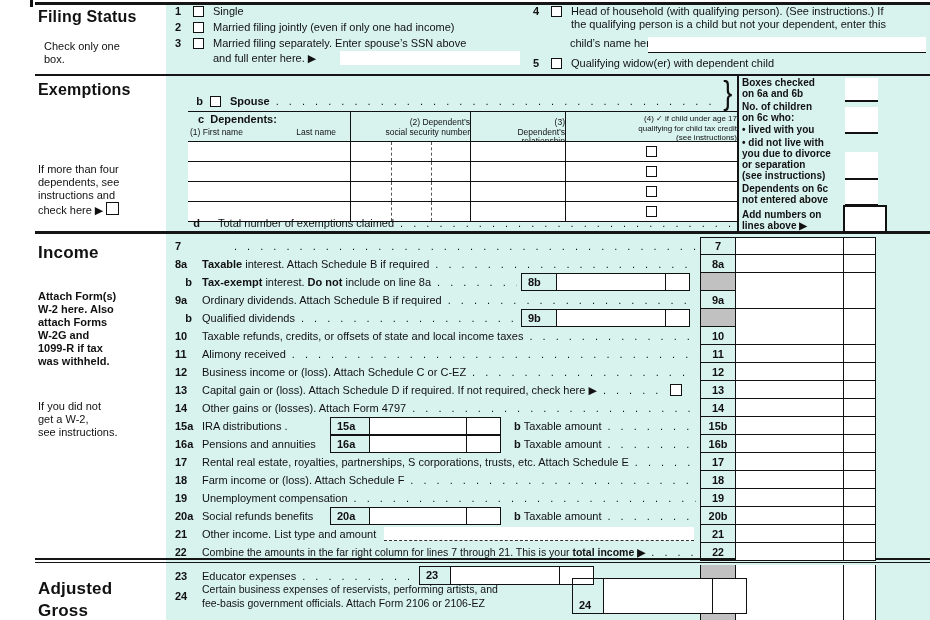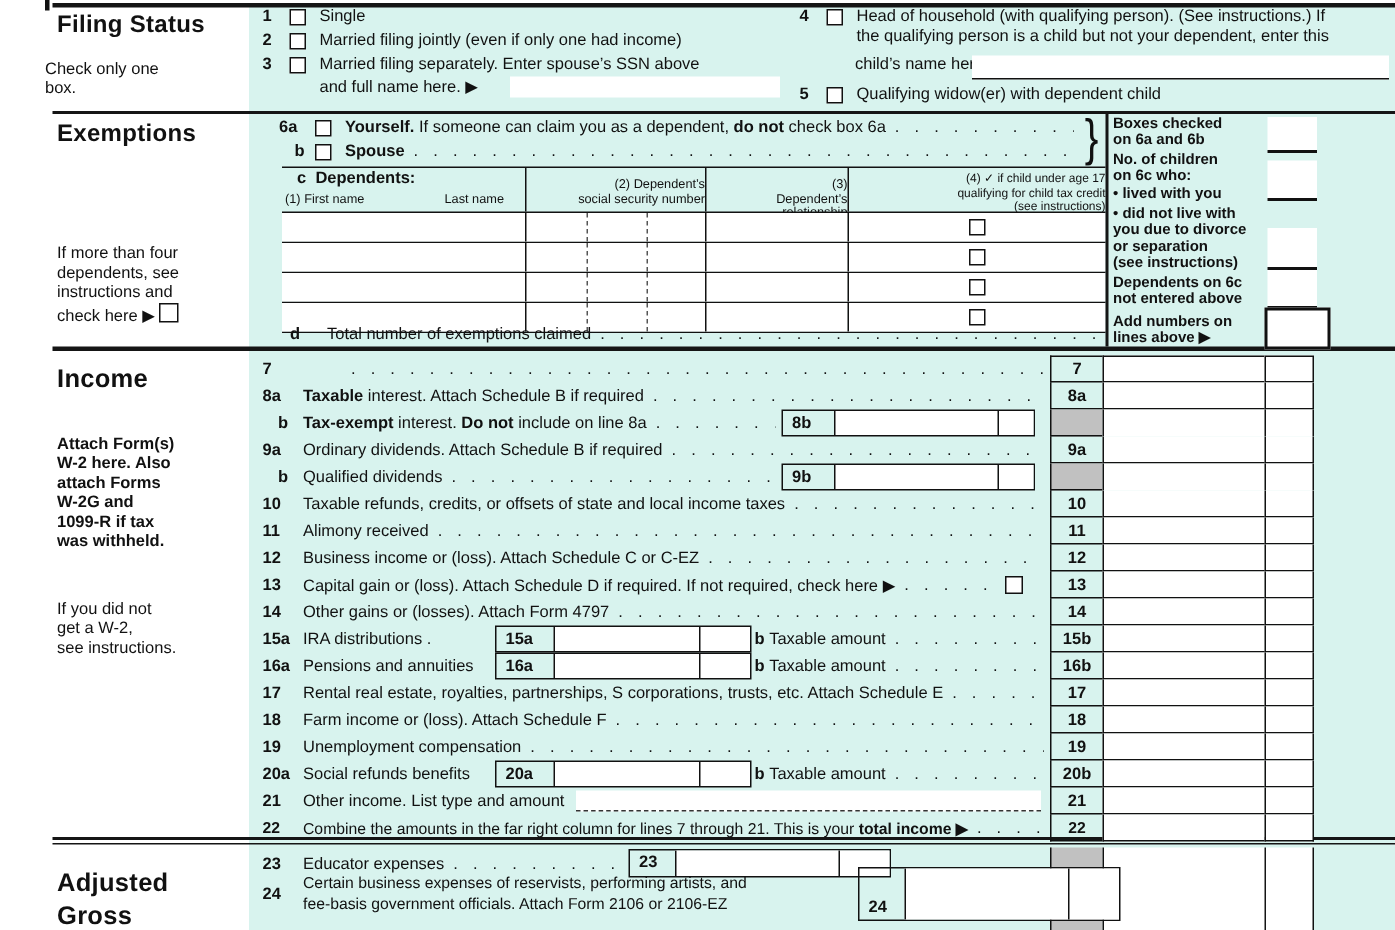--- a/index.html
+++ b/index.html
@@ -35,21 +35,21 @@
   .ra{flex:0 0 108px;background:#fff;border-left:1px solid #111;}
   .rc{flex:0 0 33px;background:#fff;border-left:1px solid #111;border-right:1.6px solid #111;}
   .bt{border-top:1.6px solid #111;}
   .nb{border-bottom:none;}
   .inset{display:flex;align-self:stretch;border:1.6px solid #111;box-sizing:border-box;}
   .il{width:34px;font-weight:700;padding:2px 0 0 6px;box-sizing:border-box;}
   .ia{background:#fff;border-left:1.6px solid #111;}
   .ic{background:#fff;border-left:1px solid #111;}
   .gap10{flex:0 0 10px;}
   .gap18{flex:0 0 18px;}
-  .bsec{flex:0 0 auto;padding-left:2px;}
+  .bsec{flex:0 0 auto;padding-left:13px;}
   .dash{flex:1 1 0;align-self:flex-end;height:13px;background:#fff;
         border-bottom:1.5px dashed #333;margin:0 6px 2px 8px;}
   
   .dep{position:absolute;left:188px;top:111px;width:549px;border-top:1.6px solid #111;
        border-bottom:1.6px solid #111;font-size:8.5px;}
   .dhead{display:flex;height:29px;}
   .dhc{box-sizing:border-box;text-align:right;line-height:9.5px;padding-top:2px;}
   .dc1{width:162px;}.dc2{width:120px;}.dc3{width:95px;padding-left:44px;}.dc4{width:172px;}
   .bl{border-left:1.6px solid #111;}
   .drow{display:flex;height:19px;border-top:1px solid #111;}
@@ -74,21 +74,21 @@
 
   <div class="abs" style="left:30px;top:0;width:3px;height:7px;background:#111;"></div>
 
   <div class="hl" style="top:2px;height:2.5px;"></div>
   <div class="hl" style="top:74px;height:2px;"></div>
   <div class="hl" style="top:231px;height:2.5px;"></div>
   <div class="hl" style="top:558px;height:2px;"></div>
   <div class="hl" style="top:562px;height:1px;"></div>
 
   <div class="abs title" style="left:38px;top:8px;">Filing Status</div>
-  <div class="abs t11" style="left:30px;top:40px;">
+  <div class="abs t11" style="left:44px;top:40px;">
     <div>Check only one</div>
     <div>box.</div>
   </div>
 
   <div class="abs title" style="left:38px;top:81px;">Exemptions</div>
   <div class="abs t11" style="left:38px;top:163px;">
     <div>If more than four</div>
     <div>dependents, see</div>
     <div>instructions and</div>
     <div><span>check here ▶</span>
@@ -124,45 +124,39 @@
   <div class="frow" style="left:175px;top:21px;width:360px;">
     <span class="fnum">2</span>
     <span class="cb fcb"></span>
     <span>Married filing jointly (even if only one had income)</span>
   </div>
   <div class="frow" style="left:175px;top:37px;width:360px;">
     <span class="fnum">3</span>
     <span class="cb fcb"></span>
     <span>Married filing separately. Enter spouse’s SSN above</span>
   </div>
-  <div class="abs t11" style="left:213px;top:52px;">and full name here. ▶</div>
+  <div class="abs t11" style="left:213px;top:52px;">and full enter here. ▶</div>
   <div class="white-input" style="left:340px;top:51px;width:180px;height:14px;"></div>
 
   <div class="frow" style="left:533px;top:5px;width:390px;align-items:flex-start;">
     <span class="fnum">4</span>
     <span class="cb fcb" style="margin-top:1px;"></span>
     <span class="t11" style="width:330px;">
       <span>Head of household (with qualifying person). (See instructions.) If</span>
       <span>the qualifying person is a child but not your dependent, enter this</span>
     </span>
   </div>
   <div class="abs t11" style="left:570px;top:37px;">child’s name here. ▶</div>
   <div class="white-input" style="left:648px;top:37px;width:278px;height:15px;border-bottom:1.6px solid #111;"></div>
   <div class="frow" style="left:533px;top:57px;width:390px;">
     <span class="fnum">5</span>
     <span class="cb fcb"></span>
     <span>Qualifying widow(er) with dependent child</span>
   </div>
 
-  <div class="frow" style="left:186px;top:79px;width:534px;">
-    <span class="fnum" style="width:24px;">6a</span>
-    <span class="cb fcb"></span>
-    <span><b>Yourself.</b><span> If someone can claim you as a dependent, </span><b>do not</b><span> check box 6a</span></span>
-    <span class="leader"></span>
-  </div>
   <div class="frow" style="left:186px;top:95px;width:534px;">
     <span class="fnum" style="width:24px;text-align:right;padding-right:7px;box-sizing:border-box;">b</span>
     <span class="cb fcb"></span>
     <b>Spouse</b>
     <span class="leader"></span>
   </div>
   <div class="brace">}</div>
 
   <div class="dep">
     <div class="dhead">

